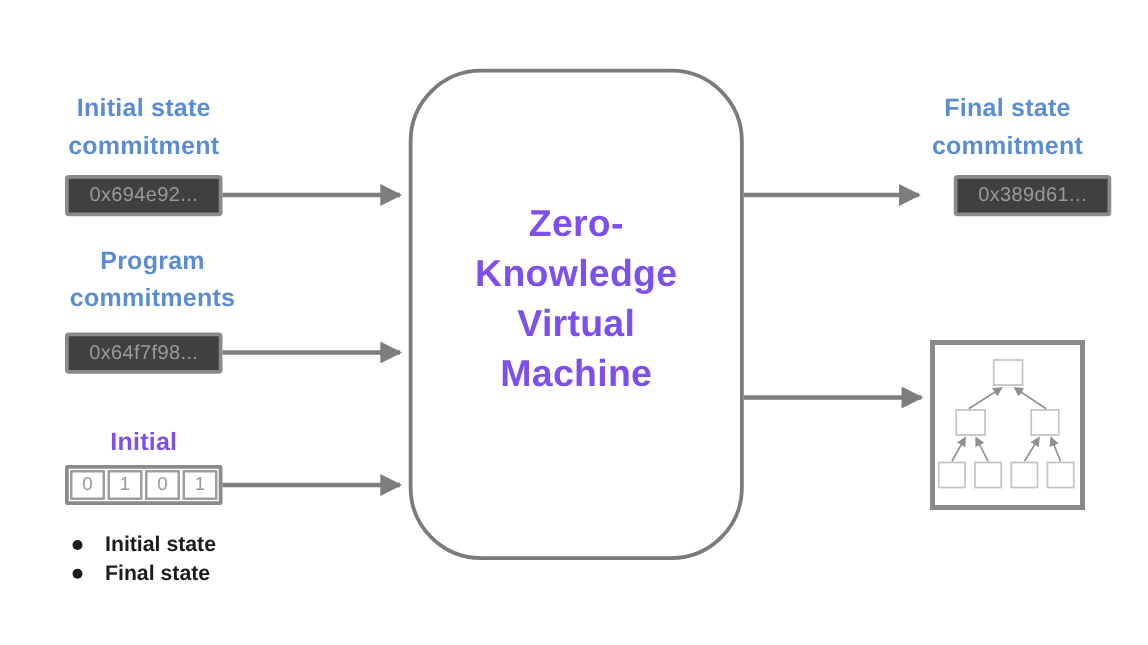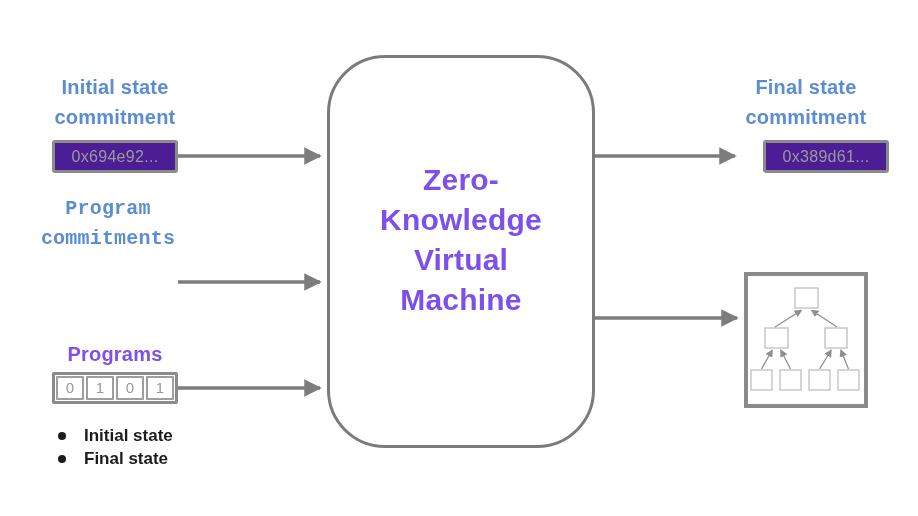--- a/index.html
+++ b/index.html
@@ -30,21 +30,21 @@
   .lbl-blue   { color: #5b8dd3; }
   .lbl-purple { color: #7d4fed; }
 
   
   .hash-box {
     width: 126px;
     height: 33px;
     box-sizing: border-box;
     border: 3px solid #8b8b8b;
     border-radius: 3px;
-    background: #4c1d95;
+    background: #404040;
     color: #9a9a9a;
     font-size: 16px;
     line-height: 27px;
     text-align: center;
     letter-spacing: 0.3px;
   }
 
   
   .bit-row {
     width: 126px;
@@ -127,25 +127,26 @@
 </head>
 <body>
 
 <div class="canvas">
 
   <div class="abs lbl lbl-blue" style="left:15px; top:72px;">Initial state
 commitment</div>
 
   <div class="abs hash-box" style="left:52px; top:140px;">0x694e92...</div>
 
-  <div class="abs lbl lbl-blue" style="left:8px; top:194px;font-family:Liberation Mono, monospace;">Program
+  <div class="abs lbl lbl-blue" style="left:22px; top:194px;">Program
 commitments</div>
 
-
-  <div class="abs lbl lbl-purple" style="left:15px; top:339px;">Programs</div>
+  <div class="abs hash-box" style="left:52px; top:266px;">0x64f7f98...</div>
+
+  <div class="abs lbl lbl-purple" style="left:15px; top:339px;">Initial</div>
 
   <div class="abs bit-row" style="left:52px; top:372px;">
     <div class="bit-cell">0</div>
     <div class="bit-cell">1</div>
     <div class="bit-cell">0</div>
     <div class="bit-cell">1</div>
   </div>
 
   <div class="abs bullets" style="left:58px; top:424px;">
     <div class="bullet-line">

